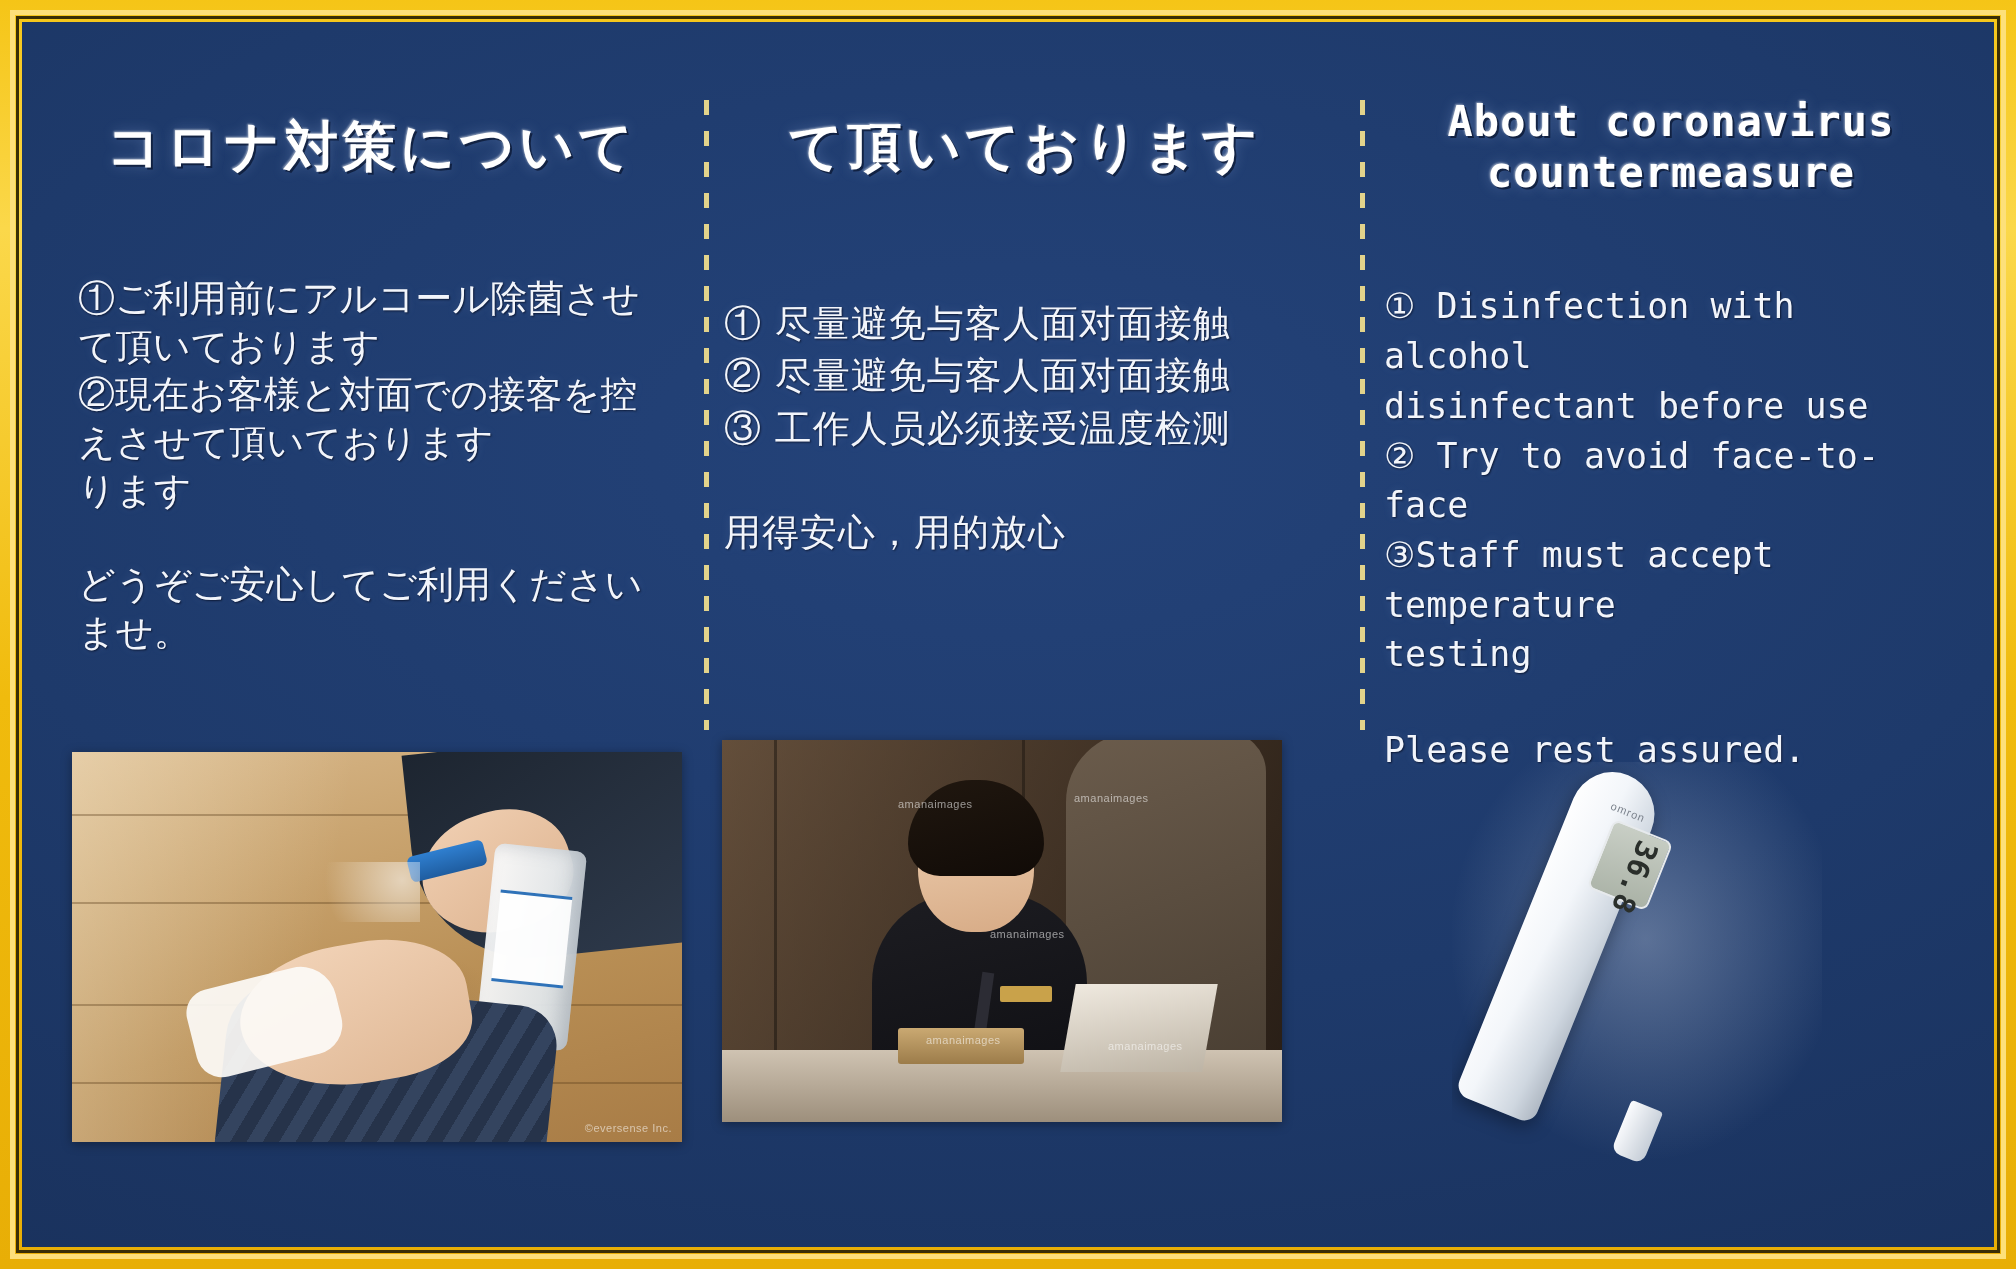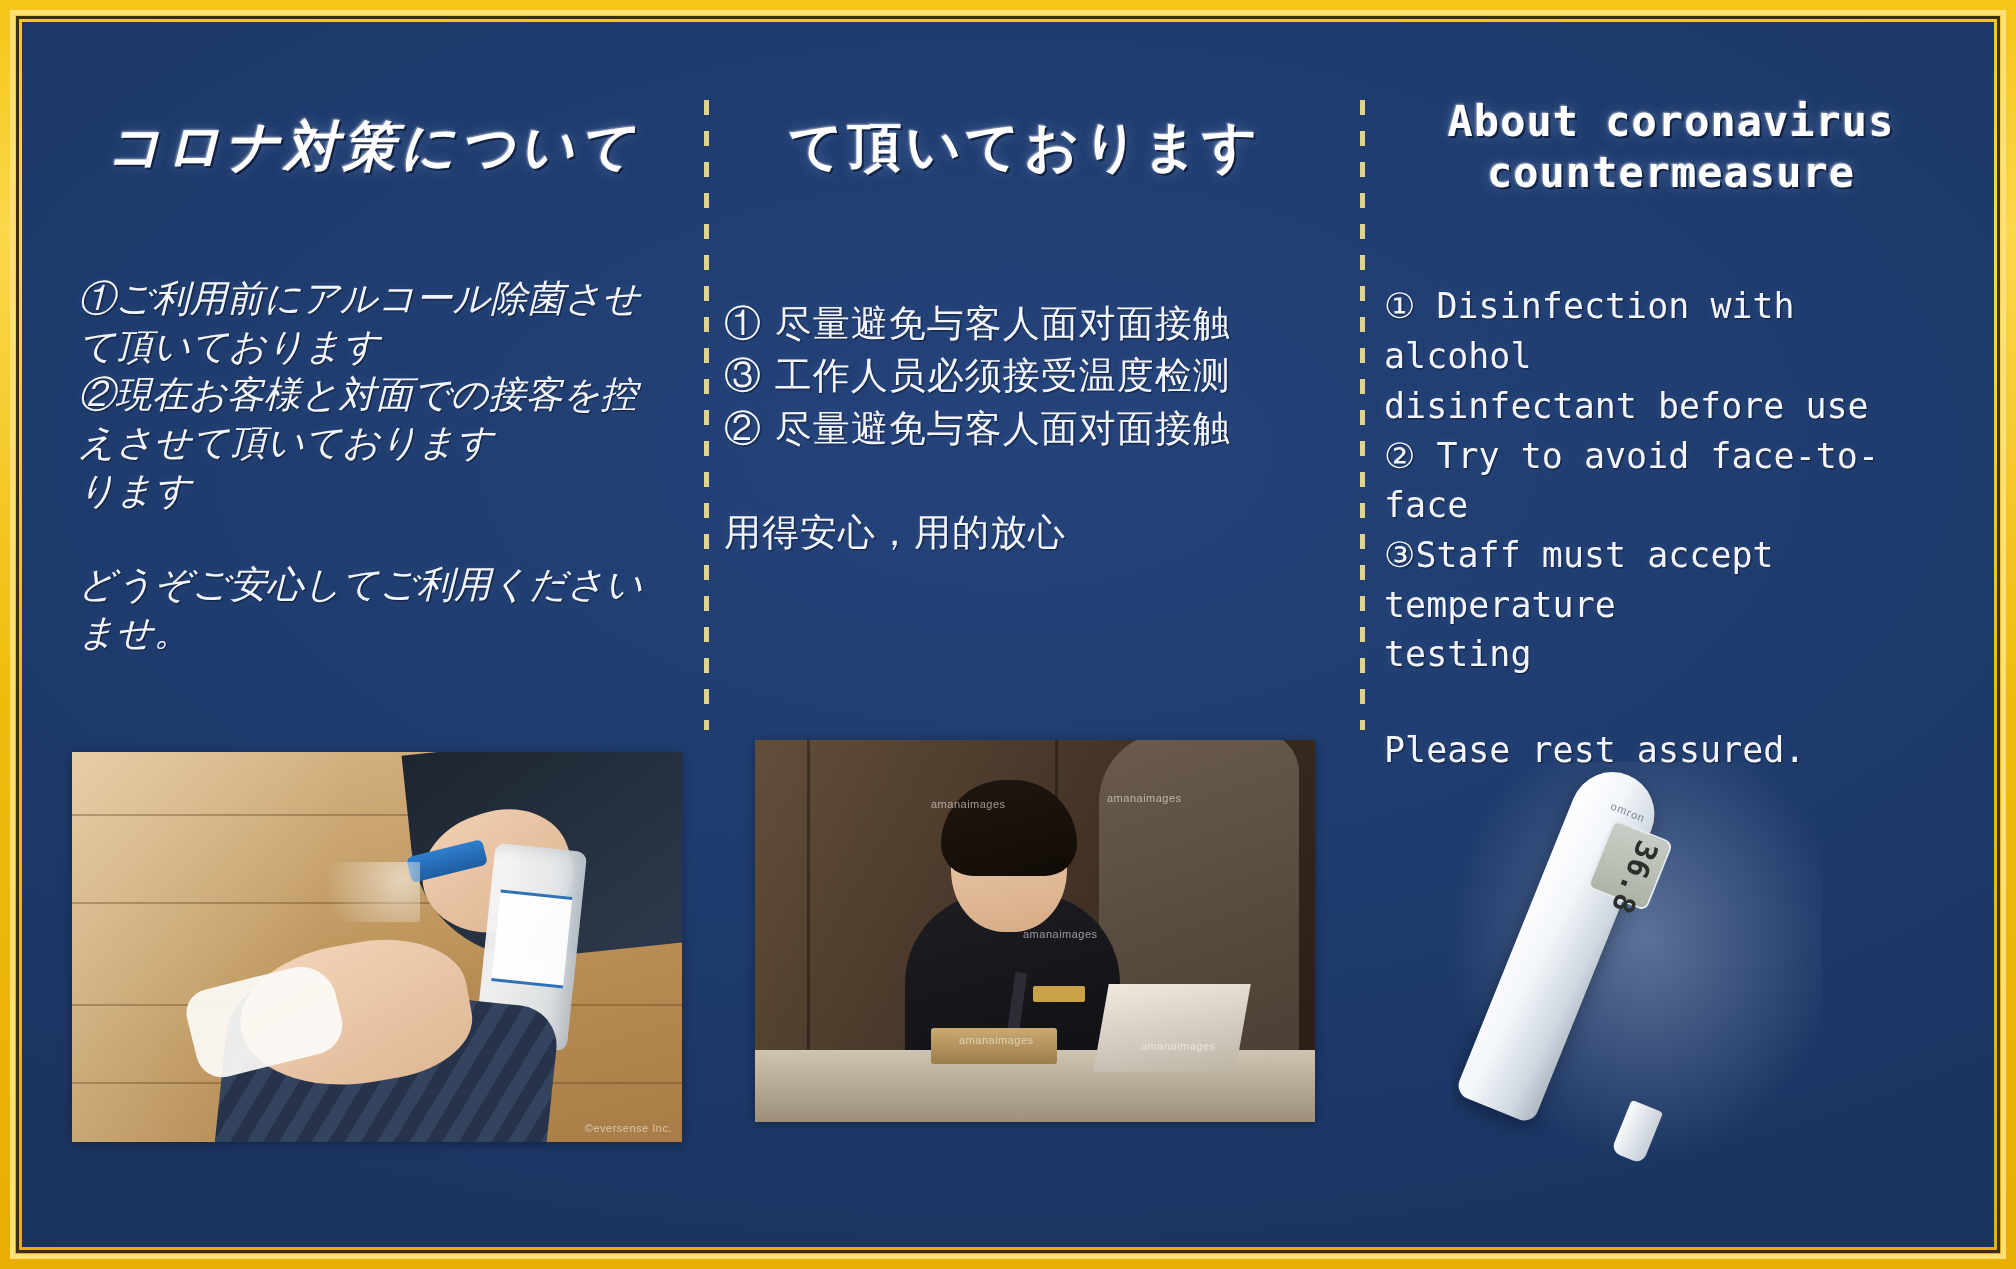--- a/index.html
+++ b/index.html
@@ -37,21 +37,21 @@
     overflow:hidden;
   }
 
   
   .cols{
     position:absolute; inset:0;
     display:flex;
     padding:36px 18px 0 18px;
   }
   .col{ position:relative; }
-  .col-ja{ width:640px; padding:0 14px 0 38px;font-style:italic; }
+  .col-ja{ width:640px; padding:0 14px 0 38px; }
   .col-zh{ width:660px; padding:0 14px 0 44px; }
   .col-en{ flex:1;    padding:0 18px 0 44px; }
 
   
   .divider{
     position:absolute;
     top:78px;
     width:5px;
     height:630px;
     background-image:linear-gradient(
@@ -162,21 +162,21 @@
     border-radius:60px 40px 0 0; transform:rotate(6deg); }
   .p1-hand-bottom{ position:absolute; left:168px; bottom:58px; width:230px; height:140px;
     background:linear-gradient(160deg,#f3d5ba,#dfb794); border-radius:52% 48% 40% 60%;
     transform:rotate(-10deg); }
   .p1-cloth{ position:absolute; left:118px; bottom:76px; width:150px; height:90px;
     background:rgba(252,250,246,.93); border-radius:24px 36px 30px 26px; transform:rotate(-14deg); }
   .p1-wet{ position:absolute; left:200px; top:196px; width:230px; height:120px;
     background:radial-gradient(ellipse at 50% 50%, rgba(150,115,70,.45), rgba(150,115,70,0) 72%); }
 
   
-  .photo-2{ left:733px; top:718px; width:560px; height:382px;
+  .photo-2{ left:700px; top:718px; width:560px; height:382px;
     background:linear-gradient(150deg,#4a3a2d 0%,#3a2c21 45%,#241a13 100%); }
   .p2-wall{ position:absolute; inset:0;
     background:linear-gradient(110deg,rgba(120,95,70,.55),rgba(40,30,22,.85)); }
   .p2-panel{ position:absolute; left:52px; top:0; width:3px; height:100%; background:rgba(0,0,0,.35); }
   .p2-panel2{ position:absolute; left:300px; top:0; width:3px; height:100%; background:rgba(0,0,0,.3); }
   .p2-guest{ position:absolute; right:16px; top:-8px; width:200px; height:330px;
     background:linear-gradient(160deg,#6b5c4c,#4a3f33); border-radius:70px 40px 0 0; }
   .p2-staff-body{ position:absolute; left:150px; bottom:14px; width:215px; height:215px;
     background:linear-gradient(165deg,#1d1d22,#0e0e12); border-radius:90px 90px 0 0; }
   .p2-lapel{ position:absolute; left:252px; bottom:30px; width:12px; height:120px;
@@ -248,22 +248,22 @@
           <div class="line">どうぞご安心してご利用ください</div>
           <div class="line">ませ。</div>
         </div>
       </div>
 
       <div class="col col-zh">
         <div class="heading cjk">て頂いております</div>
 
         <div class="body-block body-zh">
           <div class="line">① 尽量避免与客人面对面接触</div>
+          <div class="line">② 尽量避免与客人面对面接触</div>
           <div class="line">③ 工作人员必须接受温度检测</div>
-          <div class="line">② 尽量避免与客人面对面接触</div>
           <div class="para-gap"></div>
           <div class="line">用得安心，用的放心</div>
         </div>
       </div>
 
       <div class="col col-en">
         <div class="heading en">
           <div>About coronavirus</div>
           <div>countermeasure</div>
         </div>

